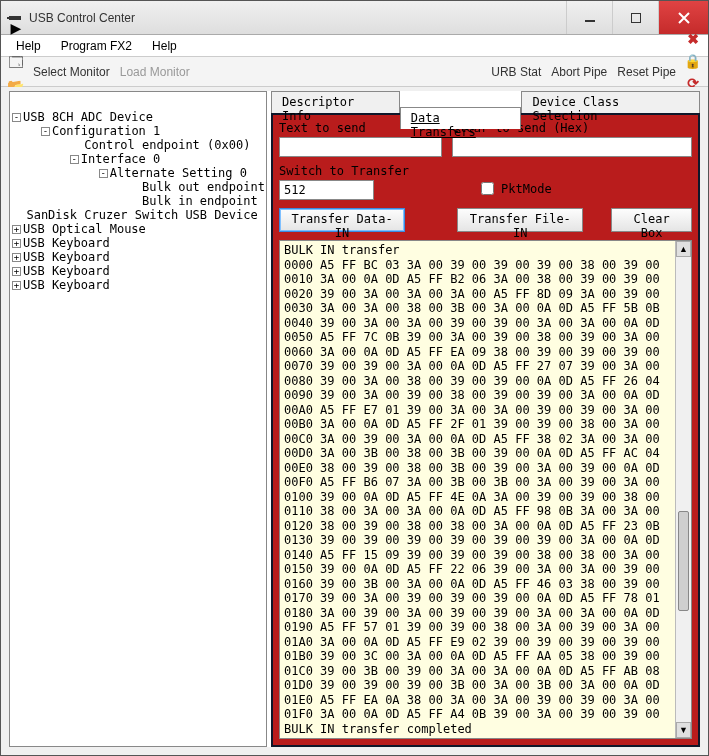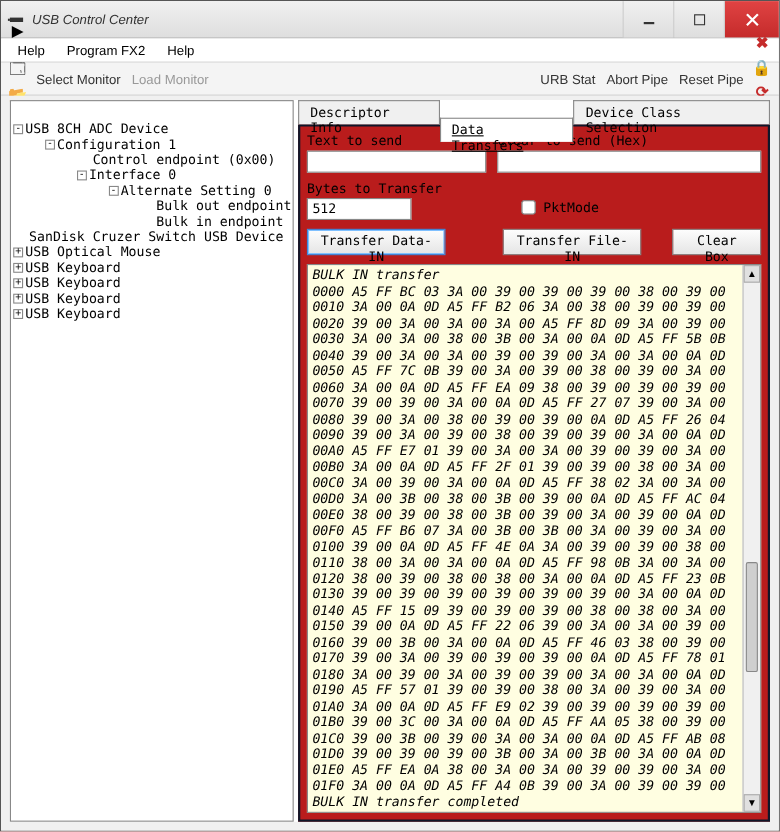--- a/index.html
+++ b/index.html
@@ -1,18 +1,18 @@
 <!DOCTYPE html>
 <html><head>
 <meta charset="utf-8">
 <style>
 * { box-sizing: border-box; }
 body { margin: 0; font-family: "Segoe UI", Tahoma, sans-serif; font-size: 12px; background: #fff; width: 709px; height: 756px; overflow: hidden; }
 .win-frame { border: 1px solid #555; background: #fff; height: 756px; display: flex; flex-direction: column; }
-.titlebar { height: 44px; background: linear-gradient(#f0f0f0,#dedede); display: flex; align-items: center; border-bottom: 1px solid #aaa; padding-left: 6px; font-style: italic; }
+.titlebar { height: 44px; background: linear-gradient(#f0f0f0,#dedede); display: flex; align-items: center; border-bottom: 1px solid #aaa; padding-left: 6px; }
 .titlebar .icon { width: 16px; height: 16px; margin-right: 6px; display: inline-block; }
 .titlebar .title { flex: 1; color: #333; }
 .win-btns { display: flex; height: 100%; }
 .win-btn { width: 46px; display: flex; align-items: center; justify-content: center; border-left: 1px solid #ccc; background: linear-gradient(#f0f0f0,#dedede); }
 .win-btn.close { background: linear-gradient(#E04343,#C52B2B); color: #fff; width: 50px; }
 .menubar { height: 28px; background: #fff; border-bottom: 1px solid #ccc; display: flex; align-items: center; padding: 0 6px; gap: 2px; }
 .menubar span { padding: 3px 9px; }
 .toolbar { height: 30px; background: #f4f4f4; border-bottom: 1px solid #ccc; display: flex; align-items: center; padding: 0 4px; gap: 2px; }
 .toolbar .sep { width:1px; height:20px; background:#ccc; margin:0 2px;}
 .toolbar .tbtn { width: 22px; height: 22px; display:flex; align-items:center; justify-content:center; font-size:14px; }
@@ -29,21 +29,21 @@
 .tab.active { background:#fff; font-weight:normal; text-decoration: underline; z-index:2; top:16px; }
 .panel { flex:1; border:2px solid #0f172a; background:#b91c1c; padding:6px; display:flex; flex-direction:column; }
 .row { display:flex; gap:10px; }
 .col { display:flex; flex-direction:column; }
 .lbl { font-family:"SimSun",monospace; font-size:12px; margin-bottom:2px; }
 .inp { border:1px solid #888; background:#fff; height:20px; padding:2px 4px; font-family:"SimSun",monospace; font-size:12px; }
 .inp.sm { width:95px; }
 .chk { display:inline-flex; align-items:center; gap:4px; font-family:"SimSun",monospace; font-size:12px;margin-top:16px; }
 .btn { border:1px solid #888; background:linear-gradient(#fdfdfd,#e5e5e5); padding:3px 10px; font-family:"SimSun",monospace; font-size:12px; height:24px; }
 .btn.active { border:1px solid #3a8be0; box-shadow:0 0 0 1px #7fc0ff inset; }
-.hexwrap { flex:1; margin-top:8px; border:1px solid #888; background:#FFFEE1; display:flex;font-style:italic; }
+.hexwrap { flex:1; margin-top:8px; border:1px solid #888; background:#FFFEE1; display:flex; }
 .hex { flex:1; overflow:hidden; padding:2px 4px; font-family:"SimSun",Consolas,monospace; font-size:12px; line-height:14.5px; white-space:pre; color:#000;}
 .scroll { width:16px; background:#f0f0f0; border-left:1px solid #bbb; position:relative;}
 .scroll .arrow { position:absolute; left:0; right:0; height:16px; background:#e0e0e0; border:1px solid #aaa; display:flex; align-items:center; justify-content:center; font-size:9px;}
 .scroll .thumb { position:absolute; left:2px; right:2px; top:270px; height:100px; background:#cfcfcf; border:1px solid #888; border-radius:2px;}
 </style>
 </head>
 <body>
 
 <div class="win-frame">
   <div class="titlebar">
@@ -122,21 +122,21 @@
             <span class="lbl">Text to send</span>
             <input class="inp" value="" style="">
           </div>
           <div class="col" style="flex:1">
             <span class="lbl">Clear to send (Hex)</span>
             <input class="inp" value="" style="">
           </div>
         </div>
         <div class="row" style="margin-top:6px;align-items:flex-end;">
           <div class="col">
-            <span class="lbl">Bytes to Transfer</span>
+            <span class="lbl">Switch to Transfer</span>
             <input class="inp sm" value="512" style="">
           </div>
           <label class="chk" style="margin-left:58px;margin-bottom:2px">
             <input type="checkbox" style=""> 
               <span>PktMode</span>
           </label>
         </div>
         <div class="row" style="margin-top:8px;gap:14px">
           <button class="btn active">Transfer Data-IN</button>
           <button class="btn" style="margin-left:38px">Transfer File-IN</button>

